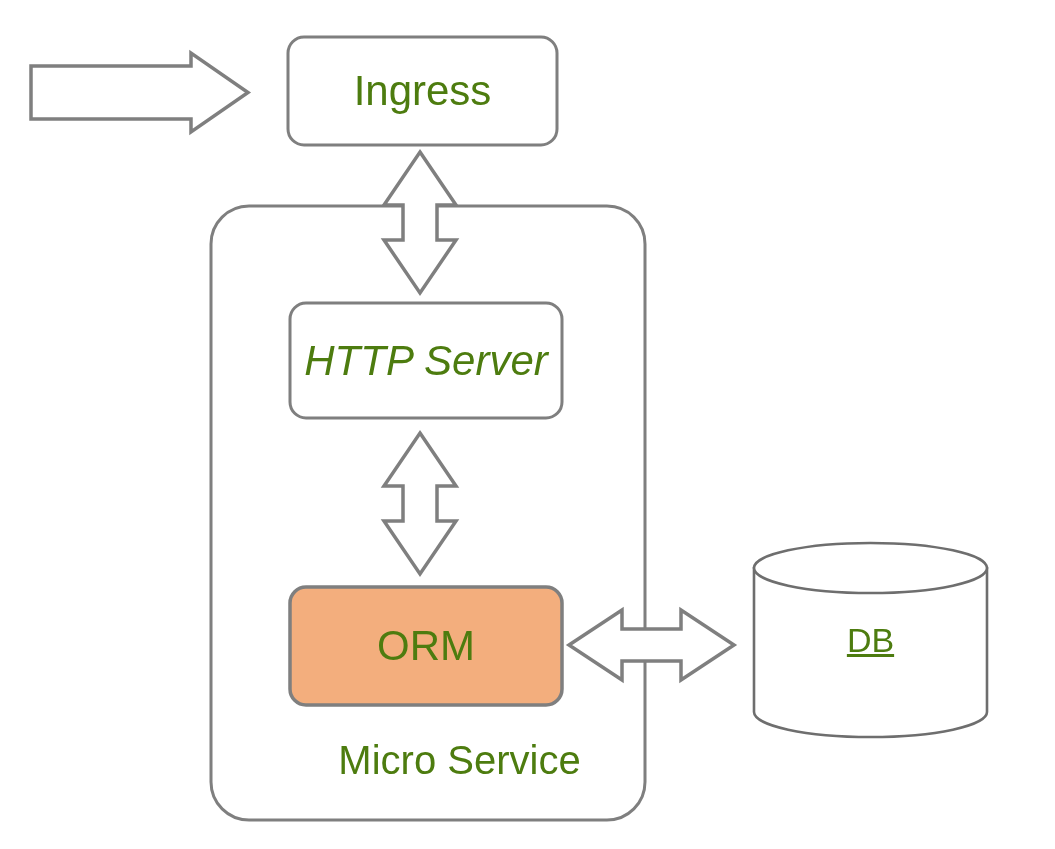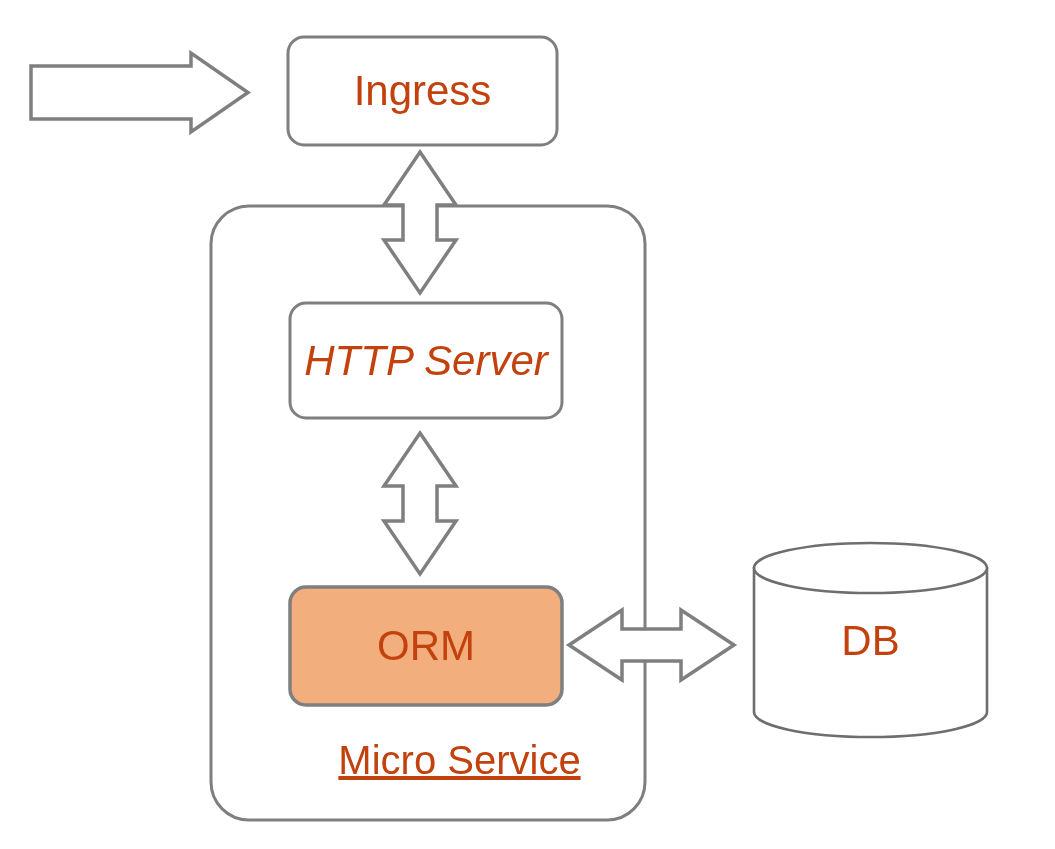--- a/index.html
+++ b/index.html
@@ -23,31 +23,31 @@
     left: 0;
     top: 0;
     width: 1055px;
     height: 849px;
   }
   .node-label {
     position: absolute;
     display: flex;
     align-items: center;
     justify-content: center;
-    color: #c2410c;
+    color: #4d7c0f;
     font-family: "Liberation Sans", sans-serif;
     font-weight: 400;
     white-space: nowrap;
     pointer-events: none;
   }
   .lbl-ingress   { left: 288px; top: 37px;  width: 269px; height: 108px; font-size: 42px; }
   .lbl-http      { left: 290px; top: 303px; width: 272px; height: 115px; font-size: 42px; font-style: italic; }
   .lbl-orm       { left: 290px; top: 587px; width: 272px; height: 118px; font-size: 42px; border-radius: 12px; }
-  .lbl-db        { left: 754px; top: 568px; width: 233px; height: 145px; font-size: 42px; }
-  .lbl-micro     { left: 211px; top: 736px; width: 497px; height: 48px; font-size: 40px; text-decoration: underline; }
+  .lbl-db        { left: 754px; top: 568px; width: 233px; height: 145px; font-size: 34px; text-decoration: underline; }
+  .lbl-micro     { left: 211px; top: 736px; width: 497px; height: 48px; font-size: 40px; }
 </style>
 </head>
 <body>
 
 <div id="canvas">
 
   <svg class="layer" viewBox="0 0 1055 849" xmlns="http://www.w3.org/2000/svg">
 
     <path d="M 31,66 L 191,66 L 191,53 L 248,92.5 L 191,132 L 191,119 L 31,119 Z" fill="#FFFFFF" stroke="#7F7F7F" stroke-width="3.5" stroke-linejoin="miter"></path>
 

